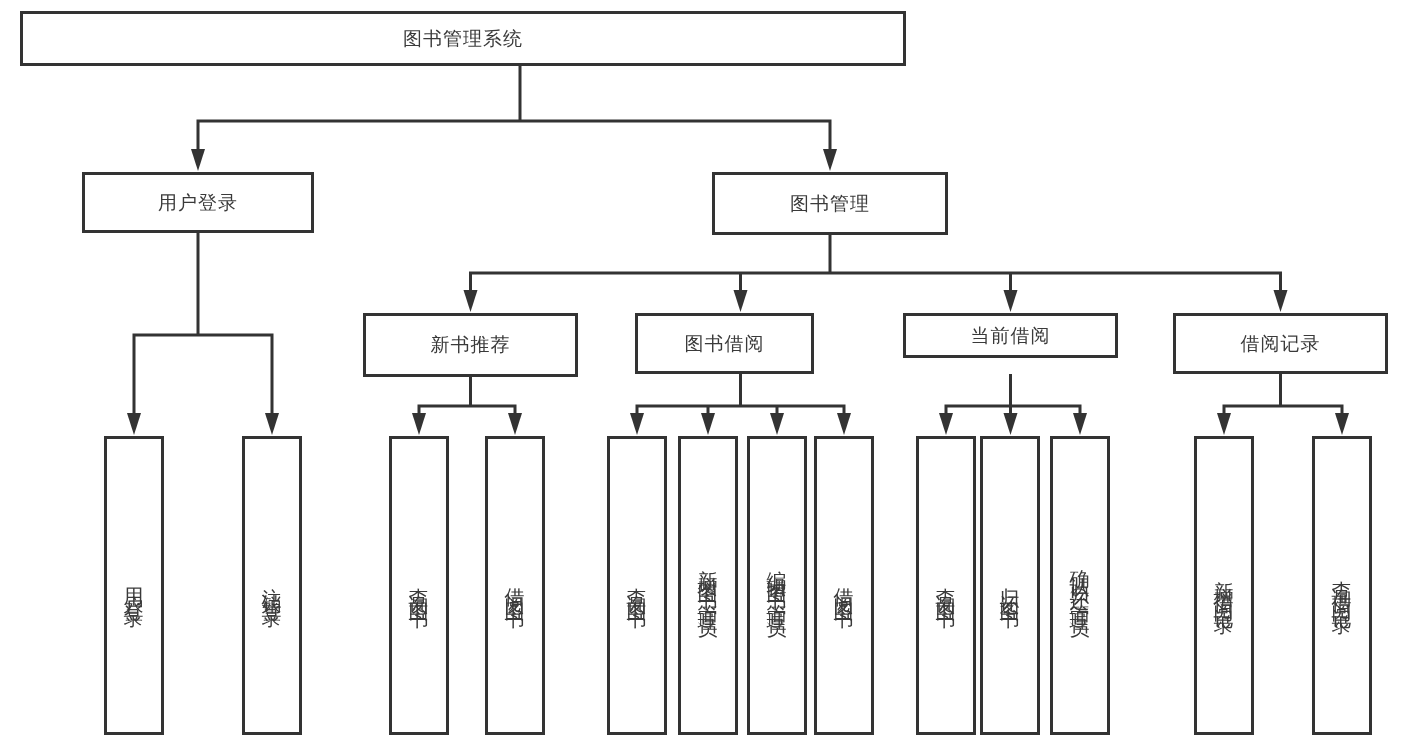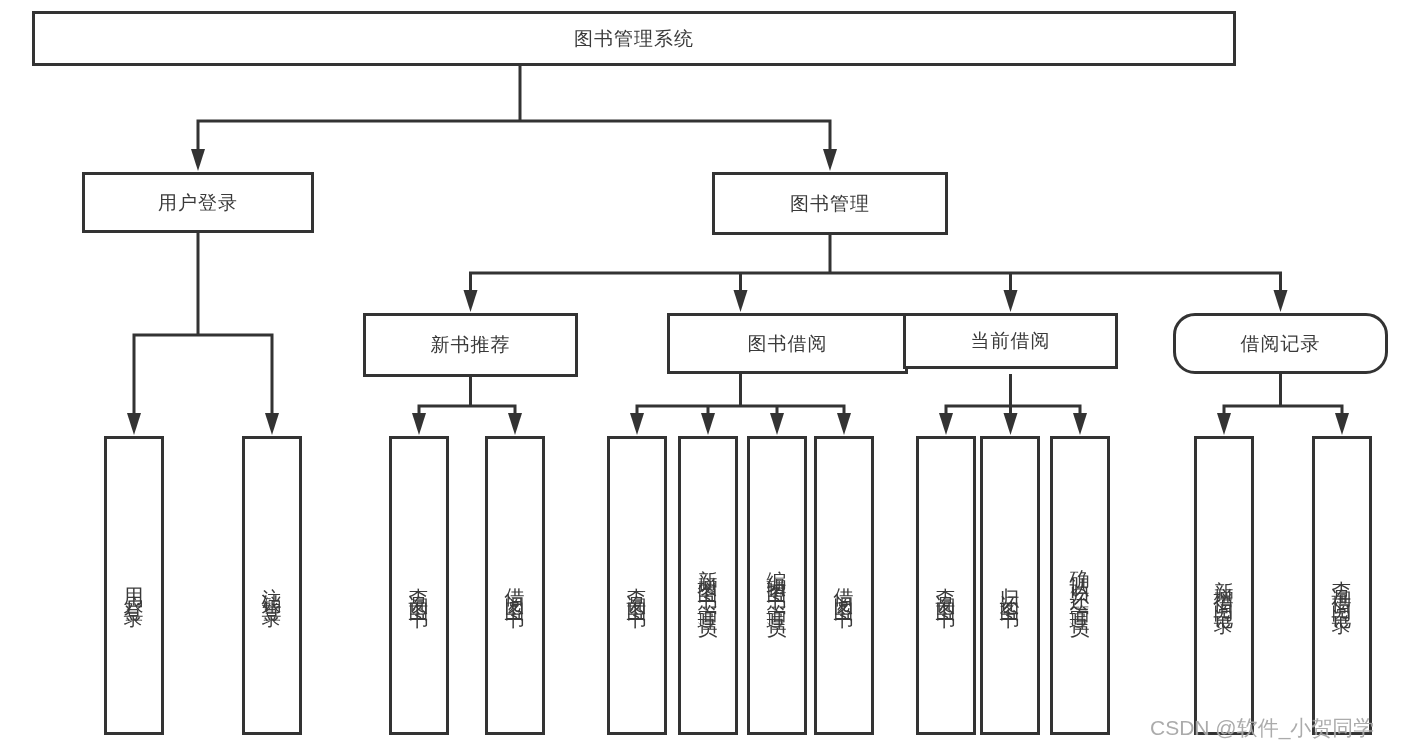--- a/index.html
+++ b/index.html
@@ -110,41 +110,41 @@
 
       <polygon points="939,413 953,413 946,435"></polygon>
       <polygon points="1003.5,413 1017.5,413 1010.5,435"></polygon>
       <polygon points="1073,413 1087,413 1080,435"></polygon>
 
       <polygon points="1217,413 1231,413 1224,435"></polygon>
       <polygon points="1335,413 1349,413 1342,435"></polygon>
     </g>
   </svg>
 
-  <div class="node hbox" style="left:32px;top:11px;width:1204px;height:55px;">
+  <div class="node hbox" style="left:20px;top:11px;width:886px;height:55px;">
     <span>图书管理系统</span>
   </div>
 
   <div class="node hbox" style="left:82px;top:172px;width:232px;height:61px;">
     <span>用户登录</span>
   </div>
   <div class="node hbox" style="left:712px;top:172px;width:236px;height:63px;">
     <span>图书管理</span>
   </div>
 
   <div class="node hbox" style="left:363px;top:313px;width:215px;height:64px;">
     <span>新书推荐</span>
   </div>
-  <div class="node hbox" style="left:667px;top:313px;width:241px;height:61px;">
+  <div class="node hbox" style="left:635px;top:313px;width:179px;height:61px;">
     <span>图书借阅</span>
   </div>
-  <div class="node hbox" style="left:903px;top:313px;width:215px;height:56px;">
+  <div class="node hbox" style="left:903px;top:313px;width:215px;height:45px;">
     <span>当前借阅</span>
   </div>
-  <div class="node hbox" style="left:1173px;top:313px;width:215px;height:61px;border-radius:22px;">
+  <div class="node hbox" style="left:1173px;top:313px;width:215px;height:61px;">
     <span>借阅记录</span>
   </div>
 
   <div class="node vbox" style="left:104px;top:436px;width:60px;height:299px;">
     <span>用户登录</span>
   </div>
   <div class="node vbox" style="left:242px;top:436px;width:60px;height:299px;">
     <span>注销登录</span>
   </div>
 
@@ -178,15 +178,14 @@
     <span>确认归还（管理员）</span>
   </div>
 
   <div class="node vbox" style="left:1194px;top:436px;width:60px;height:299px;">
     <span>新增借阅记录</span>
   </div>
   <div class="node vbox" style="left:1312px;top:436px;width:60px;height:299px;">
     <span>查询借阅记录</span>
   </div>
 
-  <div class="watermark">CSDN @软件_小贺同学</div>
 
 </div>
 
 </body></html>

